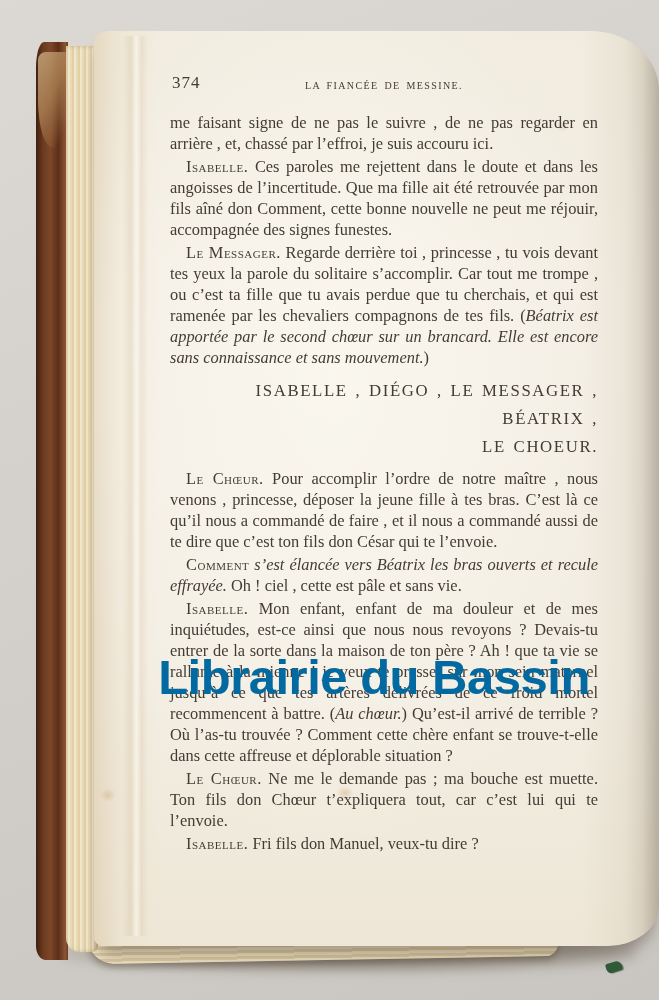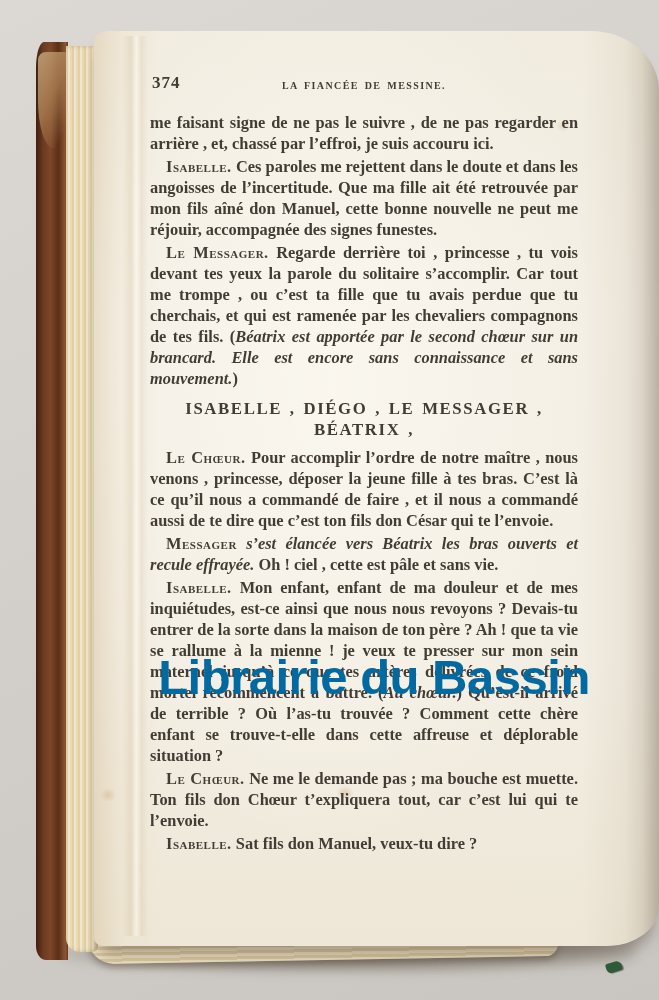--- a/index.html
+++ b/index.html
@@ -58,38 +58,38 @@
   .stain.s2{left:100px;top:788px;width:16px;height:14px;background:radial-gradient(ellipse,rgba(198,160,104,.35),rgba(198,160,104,0) 70%);}
   .stain.s3{left:556px;top:120px;width:14px;height:12px;background:radial-gradient(ellipse,rgba(198,160,104,.3),rgba(198,160,104,0) 70%);}
   .speck{
     position:absolute;left:606px;top:962px;width:16px;height:10px;
     background:#2f5a38;transform:rotate(-18deg);
     border-radius:2px 6px 2px 5px;box-shadow:1px 1px 1px rgba(0,0,0,.4);
   }
 
   
   .text-col{
-    position:absolute;left:150px;top:72px;width:428px;
-    color:#423c35;font-size:16.4px;line-height:21px;font-weight:bold;
+    position:absolute;left:170px;top:72px;width:428px;
+    color:#423c35;font-size:16.4px;line-height:21px;
   }
   .running-header{position:relative;height:24px;margin-bottom:7px;}
   .page-number{
     position:absolute;left:2px;top:0;font-size:17px;letter-spacing:1px;
   }
   .running-title{
     position:absolute;left:0;right:0;top:3px;text-align:center;
     font-size:10px;letter-spacing:1.4px;word-spacing:2px;
   }
   .para{margin:2px 0 0;text-align:justify;text-indent:16px;}
   .para.no-indent{text-indent:0;margin-top:16px;}
   .sc{font-variant:small-caps;letter-spacing:.5px;}
   .i{font-style:italic;}
   .scene-heading{
-    text-align:center;letter-spacing:1.6px;word-spacing:2px;
-    font-size:16.8px;line-height:21px;margin:9px 0 7px;text-indent:0;
+    text-align:right;letter-spacing:1.6px;word-spacing:2px;
+    font-size:16.8px;line-height:28px;margin:9px 0 7px;text-indent:0;
   }
 
   
   .watermark{
     position:absolute;left:94px;top:601px;width:560px;
     text-align:center;
     font-family:"Liberation Sans","DejaVu Sans",sans-serif;
     font-weight:bold;font-size:49px;letter-spacing:-.5px;
     color:#2457e5;z-index:10;
   }
@@ -113,28 +113,29 @@
   <div class="stain s3"></div>
   <div class="speck"></div>
 
   <div class="text-col">
     <div class="running-header">
       <span class="page-number">374</span>
       <span class="running-title">LA FIANCÉE DE MESSINE.</span>
     </div>
     <div>
         <p class="para no-indent"><span class="n">me faisant signe de ne pas le suivre , de ne pas regarder en arrière , et, chassé par l’effroi, je suis accouru ici.</span></p>
-        <p class="para"><span class="sc">Isabelle.</span><span class="n"> Ces paroles me rejettent dans le doute et dans les angoisses de l’incertitude. Que ma fille ait été retrouvée par mon fils aîné don Manuel, cette bonne nouvelle ne peut me réjouir, accompagnée des signes funestes.</span></p>
+        <p class="para"><span class="sc">Isabelle.</span><span class="n"> Ces paroles me rejettent dans le doute et dans les angoisses de l’incertitude. Que ma fille ait été retrouvée par mon fils aîné don Comment, cette bonne nouvelle ne peut me réjouir, accompagnée des signes funestes.</span></p>
         <p class="para"><span class="sc">Le Messager.</span><span class="n"> Regarde derrière toi , princesse , tu vois devant tes yeux la parole du solitaire s’accomplir. Car tout me trompe , ou c’est ta fille que tu avais perdue que tu cherchais, et qui est ramenée par les chevaliers compagnons de tes fils. (</span><span class="i">Béatrix est apportée par le second chœur sur un brancard. Elle est encore sans connaissance et sans mouvement.</span><span class="n">)</span></p>
         <div class="scene-heading">
           <div>ISABELLE , DIÉGO , LE MESSAGER , BÉATRIX ,</div>
+          <div>LE CHOEUR.</div>
         </div>
         <p class="para"><span class="sc">Le Chœur.</span><span class="n"> Pour accomplir l’ordre de notre maître , nous venons , princesse, déposer la jeune fille à tes bras. C’est là ce qu’il nous a commandé de faire , et il nous a commandé aussi de te dire que c’est ton fils don César qui te l’envoie.</span></p>
-        <p class="para"><span class="sc">Messager</span><span class="i"> s’est élancée vers Béatrix les bras ouverts et recule effrayée.</span><span class="n"> Oh ! ciel , cette est pâle et sans vie.</span></p>
+        <p class="para"><span class="sc">Comment</span><span class="i"> s’est élancée vers Béatrix les bras ouverts et recule effrayée.</span><span class="n"> Oh ! ciel , cette est pâle et sans vie.</span></p>
         <p class="para"><span class="sc">Isabelle.</span><span class="n"> Mon enfant, enfant de ma douleur et de mes inquiétudes, est-ce ainsi que nous nous revoyons ? Devais-tu entrer de la sorte dans la maison de ton père ? Ah ! que ta vie se rallume à la mienne ! je veux te presser sur mon sein maternel jusqu’à ce que tes artères délivrées de ce froid mortel recommencent à battre. (</span><span class="i">Au chœur.</span><span class="n">) Qu’est-il arrivé de terrible ? Où l’as-tu trouvée ? Comment cette chère enfant se trouve-t-elle dans cette affreuse et déplorable situation ?</span></p>
         <p class="para"><span class="sc">Le Chœur.</span><span class="n"> Ne me le demande pas ; ma bouche est muette. Ton fils don Chœur t’expliquera tout, car c’est lui qui te l’envoie.</span></p>
-        <p class="para"><span class="sc">Isabelle.</span><span class="n"> Sat fils don Manuel, veux-tu dire ?</span></p>
+        <p class="para"><span class="sc">Isabelle.</span><span class="n"> Fri fils don Manuel, veux-tu dire ?</span></p>
       </div>
   </div>
 
   <div class="watermark" style="color: #0369a1; margin-top: 48px;">Librairie du Bassin</div>
 
 </div>
 
 </body></html>

